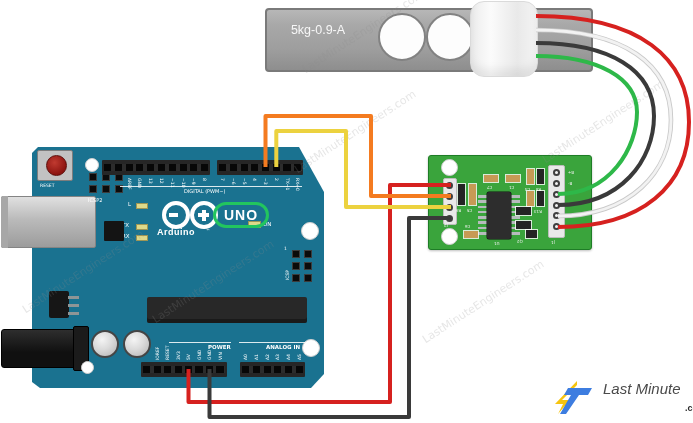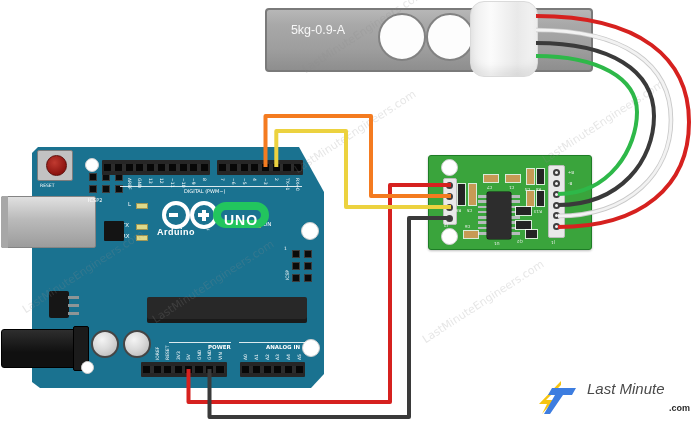--- a/index.html
+++ b/index.html
@@ -44,21 +44,21 @@
   .pstrip{position:absolute;background:#e9e9e9;border:1px solid #bdbdbd;border-radius:2px;box-sizing:border-box;}
   .phole{position:absolute;width:7px;height:7px;border-radius:50%;background:#f2f2f2;
          border:2px solid #3f3f3f;box-sizing:border-box;}
   .cmp{position:absolute;background:#c79a55;box-shadow:0 0 0 1px rgba(255,255,255,0.8);}
   .cmp.dk{background:#242424;}
   .rlabel{position:absolute;color:#f2f2f2;font-size:4px;line-height:4.5px;white-space:nowrap;transform:rotate(180deg);}
   .iclegs{position:absolute;width:9px;height:42px;
           background:repeating-linear-gradient(180deg,#b6bcbc 0 2.6px,transparent 2.6px 5.3px);}
   
   #wires{position:absolute;left:0;top:0;z-index:40;}
-  #logo{position:absolute;left:0;top:0;width:668px;height:423px;z-index:50;pointer-events:none;}
+  #logo{position:absolute;left:16px;top:0;width:668px;height:423px;z-index:50;pointer-events:none;}
   .logo-l1{position:absolute;left:587px;top:380px;font-family:"Liberation Sans",sans-serif;
            font-style:italic;font-size:15px;color:#4a4a4a;}
   .logo-l2{position:absolute;left:585px;top:394px;font-family:"Liberation Sans",sans-serif;
            font-style:italic;font-weight:bold;font-size:16.5px;color:#161616;letter-spacing:0.2px;}
   .logo-suffix{position:absolute;left:669px;top:403px;font-family:"Liberation Sans",sans-serif;
            font-weight:bold;font-size:9px;color:#2b2b2b;}
 </style>
 </head>
 <body>
 
@@ -129,21 +129,21 @@
     <div class="led" style="left:248px;top:221px;width:13px;height:7px;"></div>
     <span class="sl" style="left:263px;top:221px;">ON</span>
 
     <div class="abs" style="left:104px;top:221px;width:20px;height:20px;background:#141414;border-radius:1px;"></div>
 
     <div class="ring" style="left:162px;top:201px;"></div>
     <div class="ring" style="left:190px;top:201px;"></div>
     <div class="wbar" style="left:169px;top:213px;width:9px;height:4px;"></div>
     <div class="wbar" style="left:198px;top:213px;width:11px;height:4px;"></div>
     <div class="wbar" style="left:201.5px;top:209.5px;width:4px;height:11px;"></div>
-    <div class="abs" style="left:213px;top:202px;width:56px;height:26px;border:8px solid #22c55e;border-radius:13px;box-sizing:border-box;text-align:center;color:#fff;font-weight:bold;font-size:14px;line-height:20px;letter-spacing:1px;font-family:'Liberation Sans',sans-serif;">UNO</div>
+    <div class="abs" style="left:213px;top:202px;width:56px;height:26px;border:3px solid #22c55e;border-radius:13px;box-sizing:border-box;text-align:center;color:#fff;font-weight:bold;font-size:14px;line-height:20px;letter-spacing:1px;font-family:'Liberation Sans',sans-serif;">UNO</div>
     <span class="sl" style="left:157px;top:229px;font-size:9px;font-weight:bold;letter-spacing:0.5px;font-family:'Liberation Sans',sans-serif;text-align:right;">Arduino</span>
     <span class="sl" style="left:206px;top:228px;font-size:4px;">™</span>
 
     <div class="dip" style="left:292px;top:250px;"></div>
     <div class="dip" style="left:304px;top:250px;"></div>
     <div class="dip" style="left:292px;top:262px;"></div>
     <div class="dip" style="left:304px;top:262px;"></div>
     <div class="dip" style="left:292px;top:274px;"></div>
     <div class="dip" style="left:304px;top:274px;"></div>
     <span class="vup" style="left:290px;top:275px;">ICSP</span>

